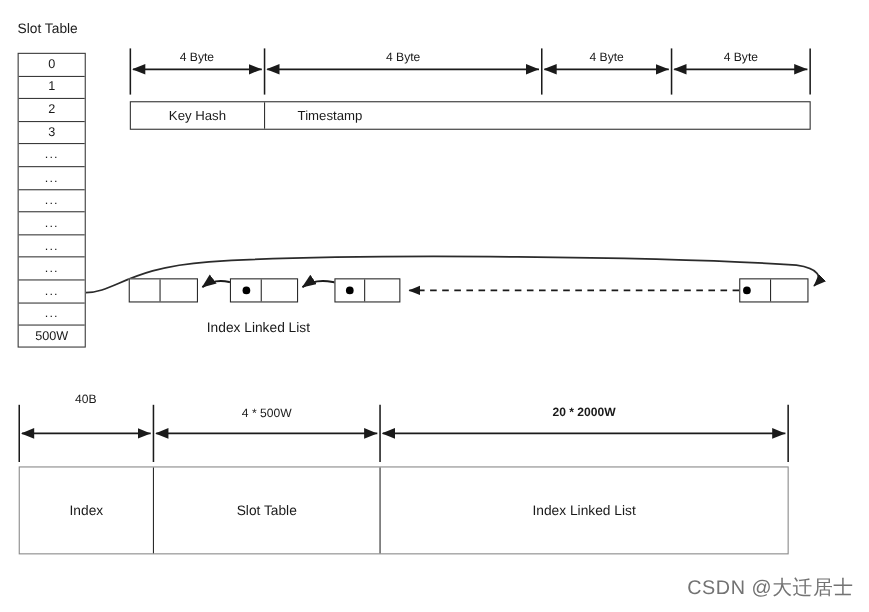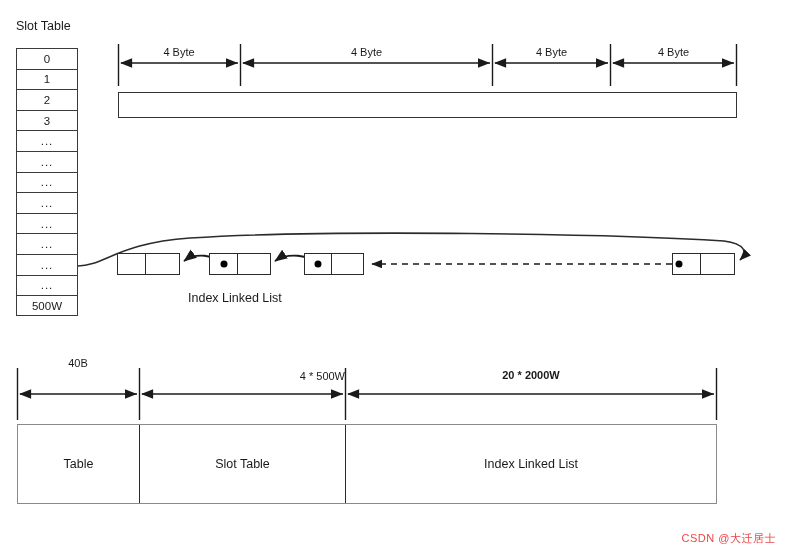--- a/index.html
+++ b/index.html
@@ -146,22 +146,22 @@
     font-size: 12.5px;
     color: #1a1a1a;
     white-space: nowrap;
   }
   .layout-cell:last-child { border-right: none; }
 
   #watermark {
     position: absolute;
     right: 14px;
     bottom: 10px;
-    font-size: 11px;
-    color: #ef4444;
+    font-size: 18px;
+    color: #737373;
     letter-spacing: 0.5px;
     white-space: nowrap;
   }
 </style>
 </head>
 <body>
 
 <svg id="canvas" viewBox="0 0 790 556" xmlns="http://www.w3.org/2000/svg">
   <defs>
     <marker id="arrEnd" markerWidth="9" markerHeight="9" refX="8" refY="3.2" orient="auto" markerUnits="strokeWidth">
@@ -228,20 +228,22 @@
   <div class="slot-row dots">...</div>
   <div class="slot-row">500W</div>
 </div>
 
 <div class="dim-label" style="left:118px; top:47px; width:122px;">4 Byte</div>
 <div class="dim-label" style="left:241px; top:47px; width:251px;">4 Byte</div>
 <div class="dim-label" style="left:493px; top:47px; width:117px;">4 Byte</div>
 <div class="dim-label" style="left:611px; top:47px; width:125px;">4 Byte</div>
 
 <div id="entry-table">
+  <div class="entry-cell" style="width:122px;">Key Hash</div>
+  <div class="entry-cell" style="width:118px;">Timestamp</div>
 </div>
 
 <div class="node" style="left:117px; top:253px; width:63px;">
   <div class="cell-left" style="width:28px;"></div>
   <div class="cell-right"></div>
 </div>
 
 <div class="node" style="left:209px; top:253px; width:62px;">
   <div class="cell-left" style="width:28px;">
     <span class="dot"></span>
@@ -259,22 +261,22 @@
 <div class="node tail" style="left:672px; top:253px; width:63px;">
   <div class="cell-left" style="width:28px;">
     <span class="dot"></span>
   </div>
   <div class="cell-right"></div>
 </div>
 
 <div class="lbl" id="index-list-label">Index Linked List</div>
 
 <div class="dim-label" style="left:17px; top:358px; width:122px;">40B</div>
-<div class="dim-label" style="left:140px; top:371px; width:205px;text-align:right;">4 * 500W</div>
+<div class="dim-label" style="left:140px; top:371px; width:205px;">4 * 500W</div>
 <div class="dim-label" style="left:346px; top:370px; width:370px;font-weight:bold;">20 * 2000W</div>
 
 <div id="layout-table">
-  <div class="layout-cell" style="width:122px;">Table</div>
+  <div class="layout-cell" style="width:122px;">Index</div>
   <div class="layout-cell" style="width:206px;">Slot Table</div>
   <div class="layout-cell" style="width:370px;">Index Linked List</div>
 </div>
 
 <div id="watermark">CSDN @大迁居士</div>
 
 </body></html>

